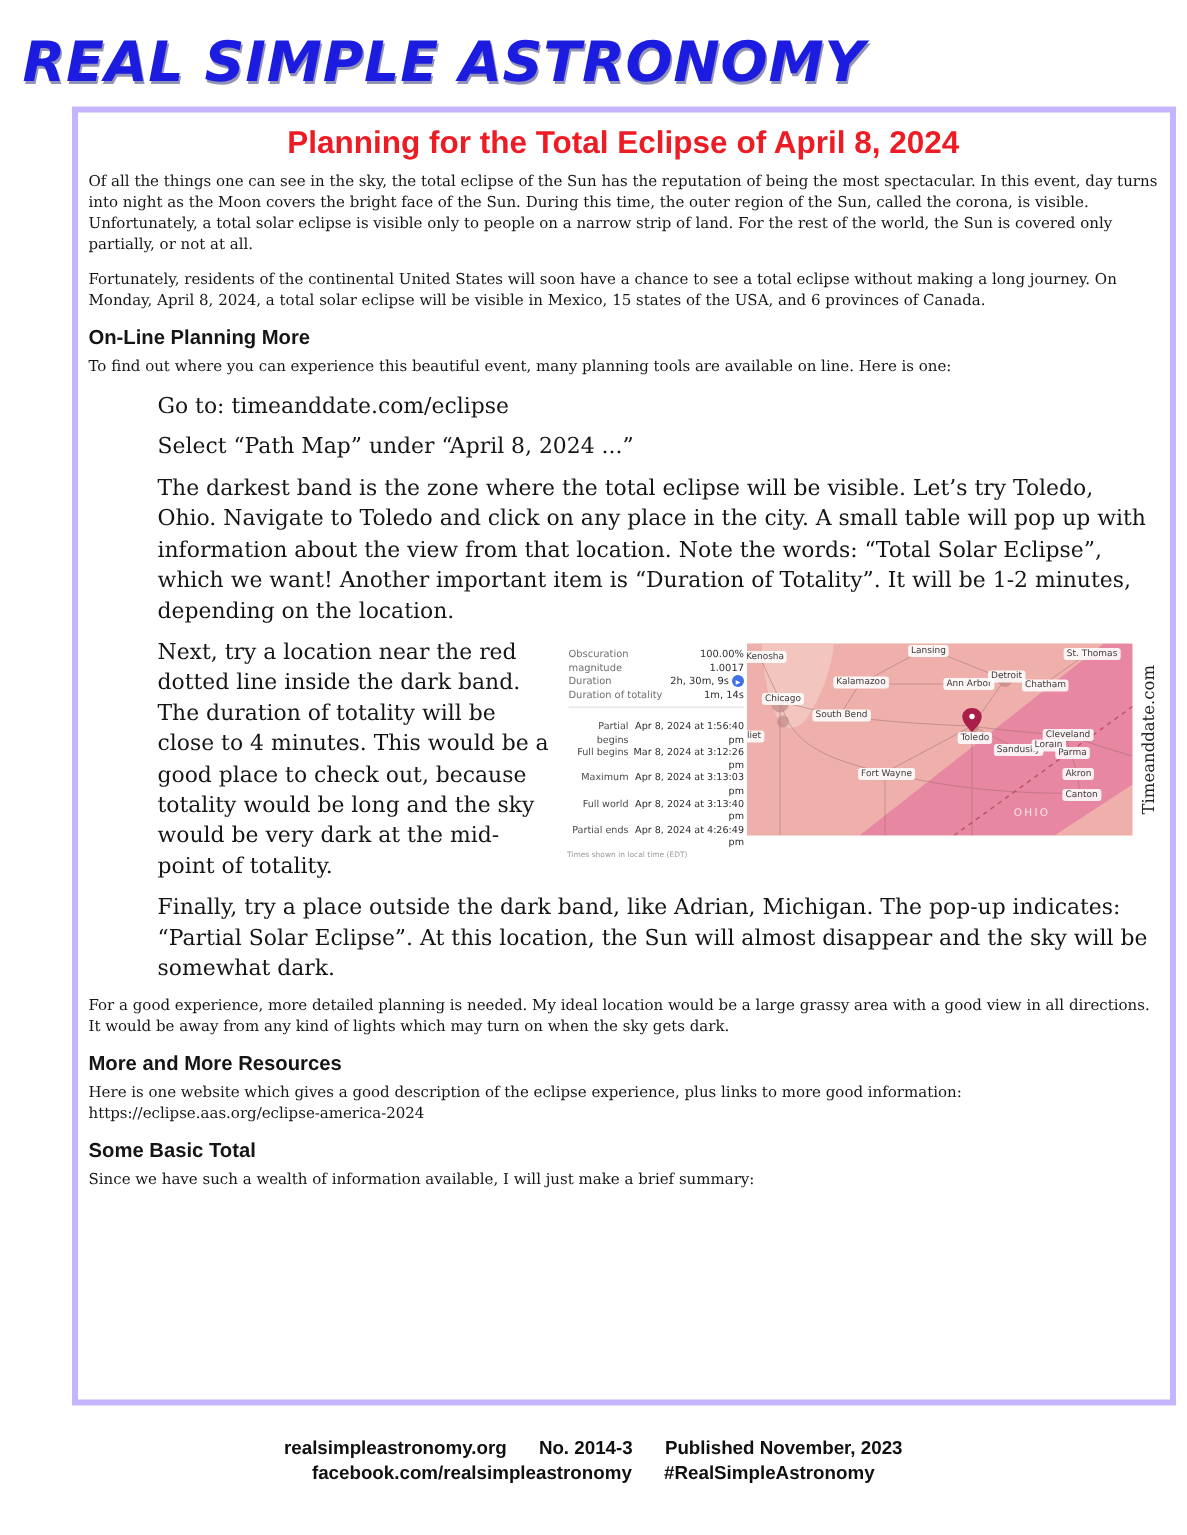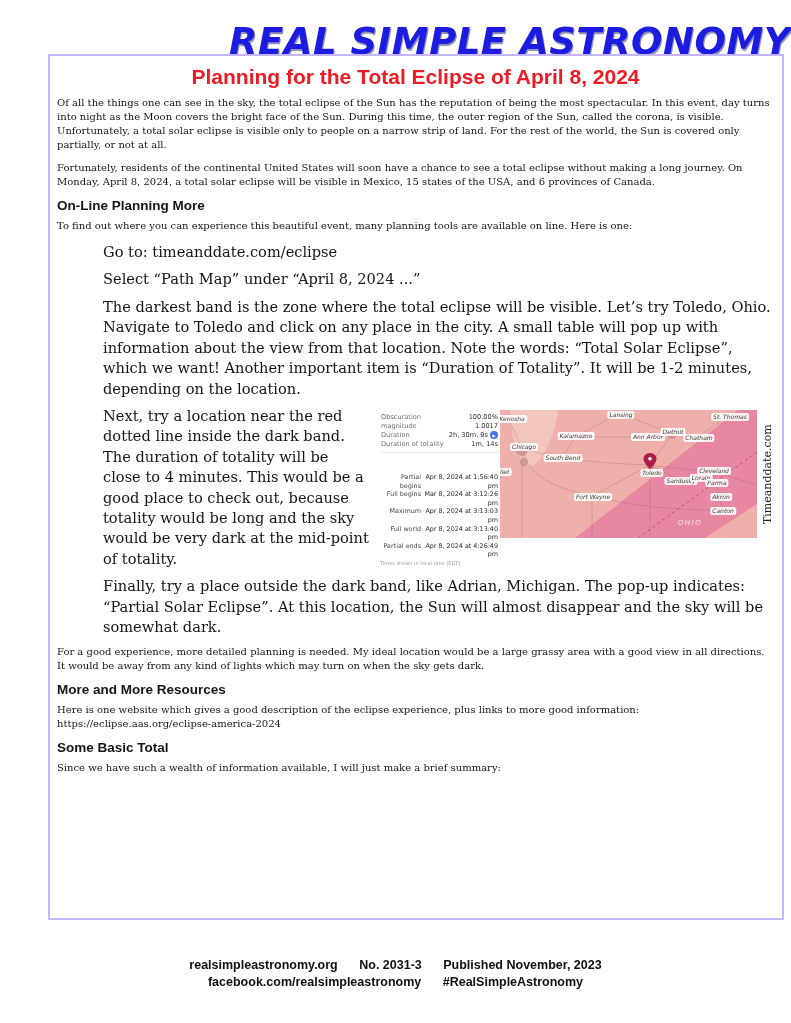--- a/index.html
+++ b/index.html
@@ -1,67 +1,67 @@
 <!DOCTYPE html>
 <html><head>
 <meta charset="utf-8">
 <style>
   * { margin:0; padding:0; box-sizing:border-box; }
   body { background:#ffffff; }
   .page { position:relative; width:791px; height:1023px; background:#fff; overflow:hidden;
           font-family:"DejaVu Serif", serif; color:#151515; }
 
   
-  .masthead { position:absolute; top:20px; left:0; width:100%; text-align:right;
+  .masthead { position:absolute; top:20px; left:0; width:100%; text-align:left;
               font-family:"DejaVu Sans", sans-serif; font-weight:bold; font-style:italic;
               font-size:37px; letter-spacing:0.5px; color:#1c1ce0;
-              text-shadow:1px 2px 0 rgba(15,15,90,0.45); }
-
-  
-  .article-box { position:absolute; left:48px; top:54px; width:736px; height:866px;
-                 border:2px solid #c4b5fd; background:#fff; padding:6px 8px 0 7px; overflow:hidden; }
+              text-shadow:1px 2px 0 rgba(15,15,90,0.45);padding-left:15px; }
+
+  
+  .article-box { position:absolute; left:48px; top:71px; width:736px; height:866px;
+                 border:4px solid #c4b5fd; background:#fff; padding:6px 8px 0 7px; overflow:hidden; }
 
   .article-title { text-align:center; color:#ed1c24; font-family:"Liberation Sans", sans-serif;
                    font-weight:bold; font-size:21px; margin:3px 0 7px 0; }
 
   p.body { font-size:10px; line-height:1.40; margin:0 0 9px 0; }
   .subhead { font-family:"Liberation Sans", sans-serif; font-weight:bold; font-size:13.5px;
              margin:2px 0 6px 0; }
   .steps { margin-left:46px; }
   .steps p.step-line { font-size:14.6px; line-height:1.40; margin:0 0 7px 0; }
 
   
   .figure { float:right; position:relative; width:394px; height:133px; margin:2px 0 6px 10px;
             background:#fff; font-family:"DejaVu Sans", sans-serif; }
   .popup { position:absolute; left:0; top:2px; width:118px; height:128px; background:#fff; }
   .popup-head { display:flex; align-items:flex-start; }
   .eclipse-disc { width:23px; height:23px; border-radius:50%; background:#17101a;
                   box-shadow:-1.5px -1px 0 1px #cf9a4a; margin:3px 5px 2px 4px; flex:0 0 auto; }
   .popup-coords { color:#4a6ea9; font-size:7.5px; line-height:10px; margin-top:2px; }
   .popup-type { color:#2b2b2b; font-size:6.6px; line-height:8px; }
-  .stats { margin:3px 0 20px 1px; border-bottom:1px solid #e6e6e6; padding-bottom:3px; }
+  .stats { margin:3px 0 8px 1px; border-bottom:1px solid #e6e6e6; padding-bottom:3px; }
   .stat-row { display:flex; justify-content:space-between; font-size:6.6px; line-height:9px; }
   .stat-label { color:#6f6f6f; }
   .stat-value { color:#2c2c2c; text-align:right; }
   .play-btn { display:inline-flex; align-items:center; justify-content:center;
               width:8px; height:8px; border-radius:50%; background:#3f72e8; color:#fff;
               font-size:4px; margin-left:2px; vertical-align:middle; }
   .events { margin-left:1px; }
   .event-row { display:flex; font-size:6.4px; line-height:8.6px;text-align:right; }
   .event-label { width:40px; color:#4a4a4a; flex:0 0 auto; }
   .event-value { color:#2c2c2c; }
   .popup-footnote { font-size:5px; color:#9a9a9a; margin-top:1px; }
 
   
   .map { position:absolute; left:120px; top:2px; width:257px; height:128px; overflow:hidden;
          background:#efb0ac; }
   .map svg { position:absolute; left:0; top:0; }
   .city-label { position:absolute; transform:translate(-50%,-50%); background:rgba(255,255,255,0.88);
                 color:#3b3b3b; font-size:6px; line-height:8px; padding:0 2px; border-radius:2px;
-                white-space:nowrap;font-style:italic; }
+                white-space:nowrap; }
   .state-label { position:absolute; transform:translate(-50%,-50%); color:rgba(255,255,255,0.78);
                  font-size:7px; letter-spacing:1.5px; background:none; }
   .map-credit { position:absolute; right:0px; top:4px; height:124px; writing-mode:vertical-rl;
                 transform:rotate(180deg); font-family:"DejaVu Serif", serif; font-size:11px;
                 color:#222; text-align:center; }
 
   .clear { clear:both; }
 
   
   .footer { position:absolute; left:0; top:957px; width:100%; text-align:center;
@@ -217,21 +217,21 @@
     <p class="body">Here is one website which gives a good description of the eclipse experience, plus links to more good information: https://eclipse.aas.org/eclipse-america-2024</p>
 
     <div class="subhead">Some Basic Total</div>
     <p class="body">Since we have such a wealth of information available, I will just make a brief summary:</p>
 
   </div>
 
   <div class="footer">
     <div>
       <span>realsimpleastronomy.org</span>
-      <span>No. 2031-3</span>
+      <span>No. 2014-3</span>
       <span>Published November, 2023</span>
     </div>
     <div>
       <span>facebook.com/realsimpleastronomy</span>
       <span>#RealSimpleAstronomy</span>
     </div>
   </div>
 
 </div>
 

